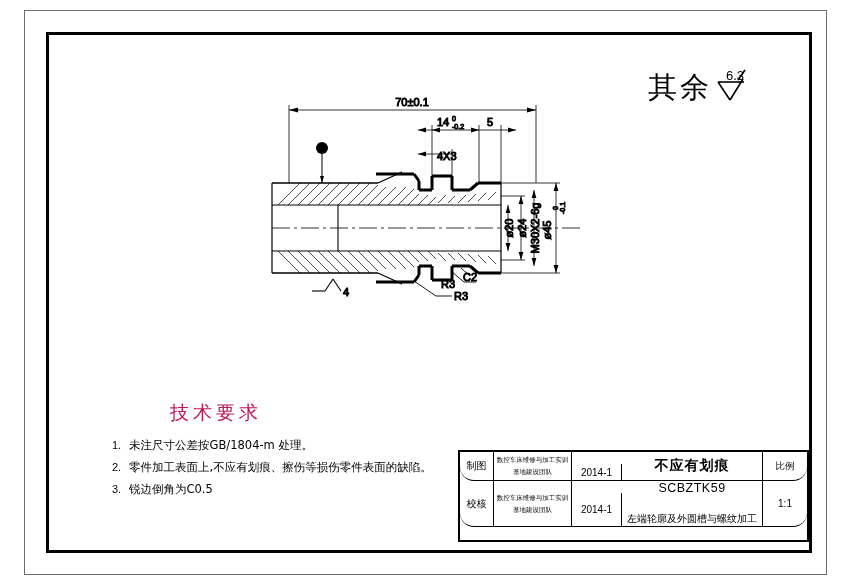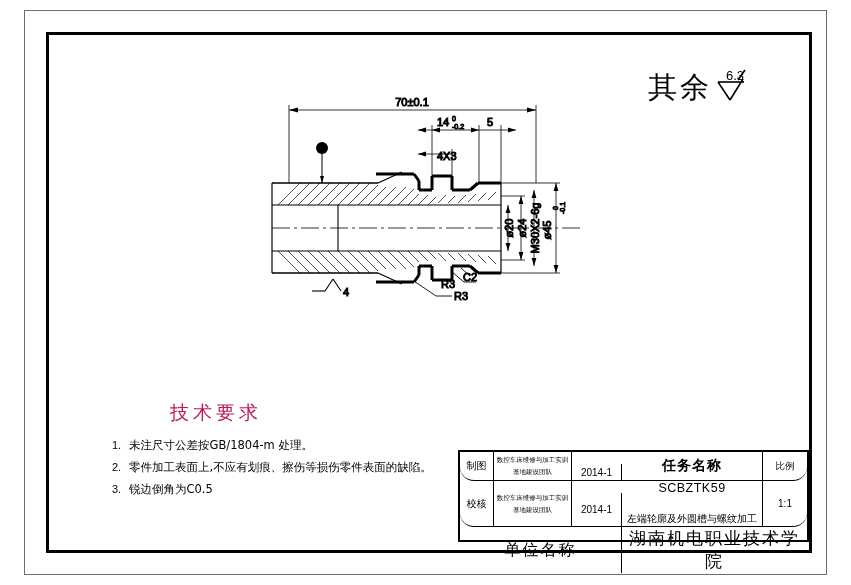--- a/index.html
+++ b/index.html
@@ -429,35 +429,31 @@
       <span>锐边倒角为C0.5</span>
     </div>
   </div>
 
   <div class="title-block">
 
     <div class="tb-row">
       <div class="tb-cell c-role">制图</div>
       <div class="tb-cell c-team">数控车床维修与加工实训基地建设团队</div>
       <div class="tb-cell c-date">2014-1</div>
-      <div class="tb-cell c-name">任务名称</div>
+      <div class="tb-cell c-name">不应有划痕</div>
       <div class="tb-cell c-scalehd">比例</div>
     </div>
 
     <div class="tb-row r2">
       <div class="tb-cell c-role">校核</div>
       <div class="tb-cell c-team">数控车床维修与加工实训基地建设团队</div>
       <div class="tb-cell c-date">2014-1</div>
       <div class="tb-cell c-part">
         <span class="code">SCBZTK59</span>
         <span class="desc">左端轮廓及外圆槽与螺纹加工</span>
       </div>
       <div class="tb-cell c-scale">1:1</div>
     </div>
 
-    <div class="tb-row r3">
-      <div class="tb-cell c-unitlbl">单位名称</div>
-      <div class="tb-cell c-unitval">湖南机电职业技术学院</div>
-    </div>
 
   </div>
 
 </div>
 
 </body></html>

